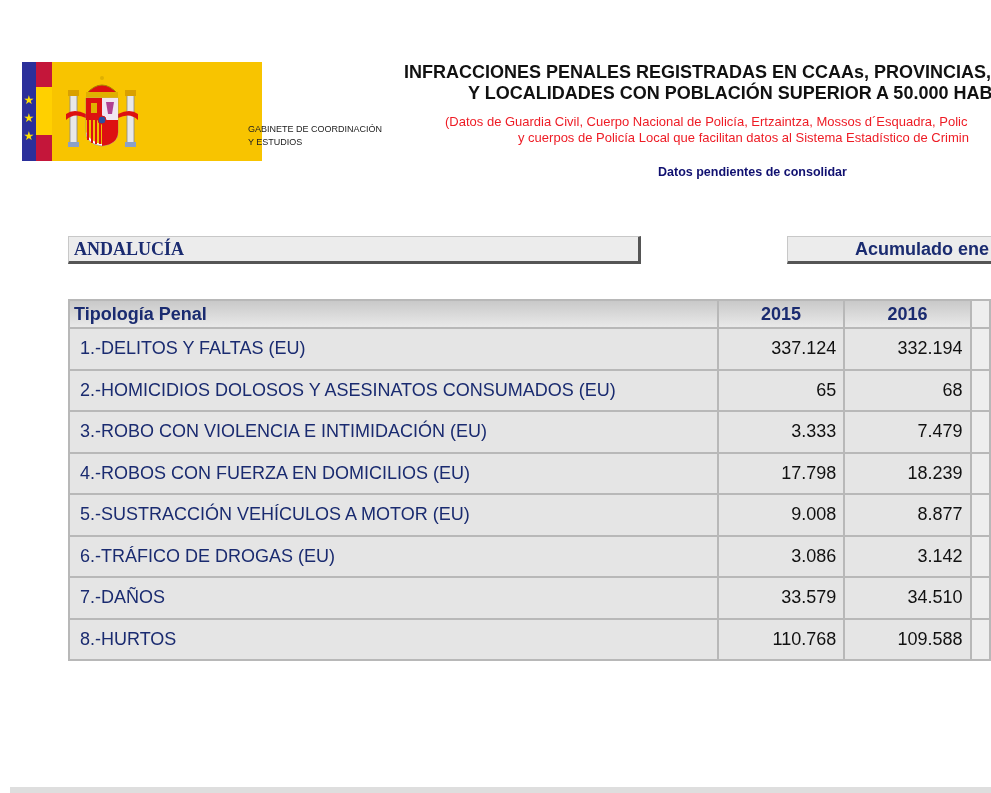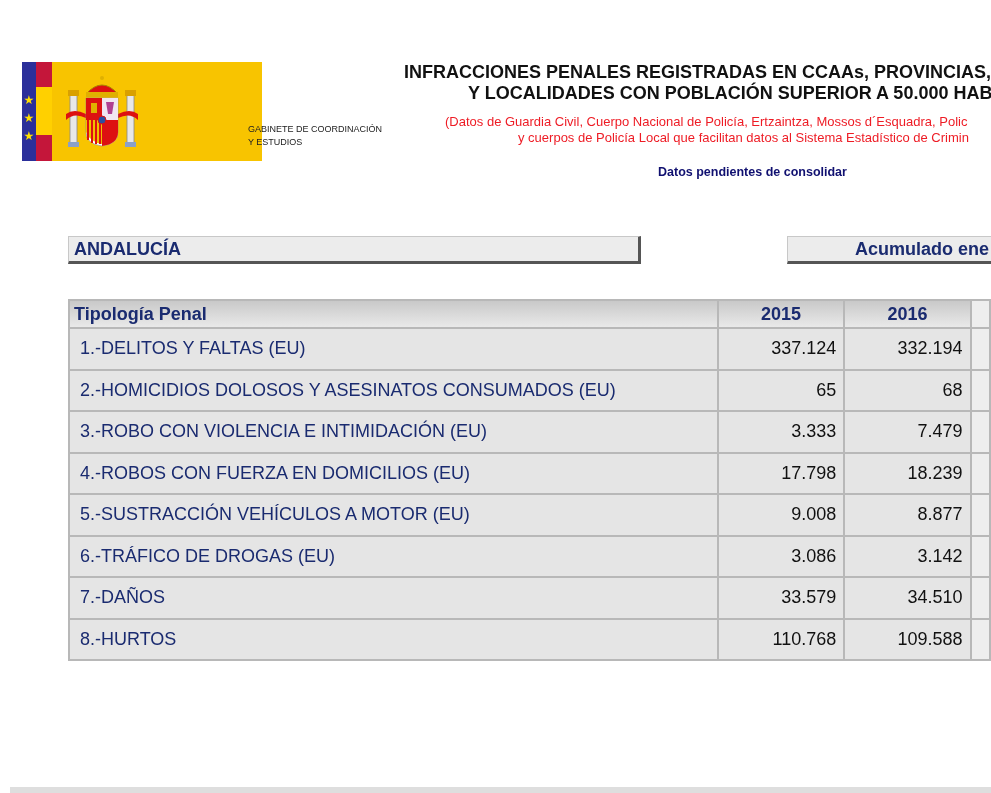--- a/index.html
+++ b/index.html
@@ -50,21 +50,21 @@
     position: absolute; left: 658px; top: 165px; font-size: 12.5px; font-weight: bold; color: #101070;
   }
   
   .box {
     position: absolute; height: 28px; background: #ececec;
     border-top: 1px solid #c8c8c8; border-left: 1px solid #c8c8c8;
     border-right: 3px solid #555; border-bottom: 3px solid #555;
     box-sizing: border-box;
     font-size: 18px; font-weight: bold; color: #1a2b70; line-height: 24px;
   }
-  .region-box { left: 68px; top: 236px; width: 573px; padding-left: 5px; }
+  .region-box { left: 68px; top: 236px; width: 573px; padding-left: 5px; font-family: Liberation Serif, serif; }
   .period-box { left: 787px; top: 236px; width: 220px; padding-left: 67px; white-space: nowrap; overflow: hidden; }
   
   table.data {
     position: absolute; left: 68px; top: 299px; border-collapse: collapse; table-layout: fixed;
   }
   table.data th, table.data td {
     border: 2px solid #b8b8b8; box-sizing: border-box; white-space: nowrap; overflow: hidden;
   }
   table.data th {
     height: 28px; font-size: 18px; font-weight: bold; color: #1a2b70;

